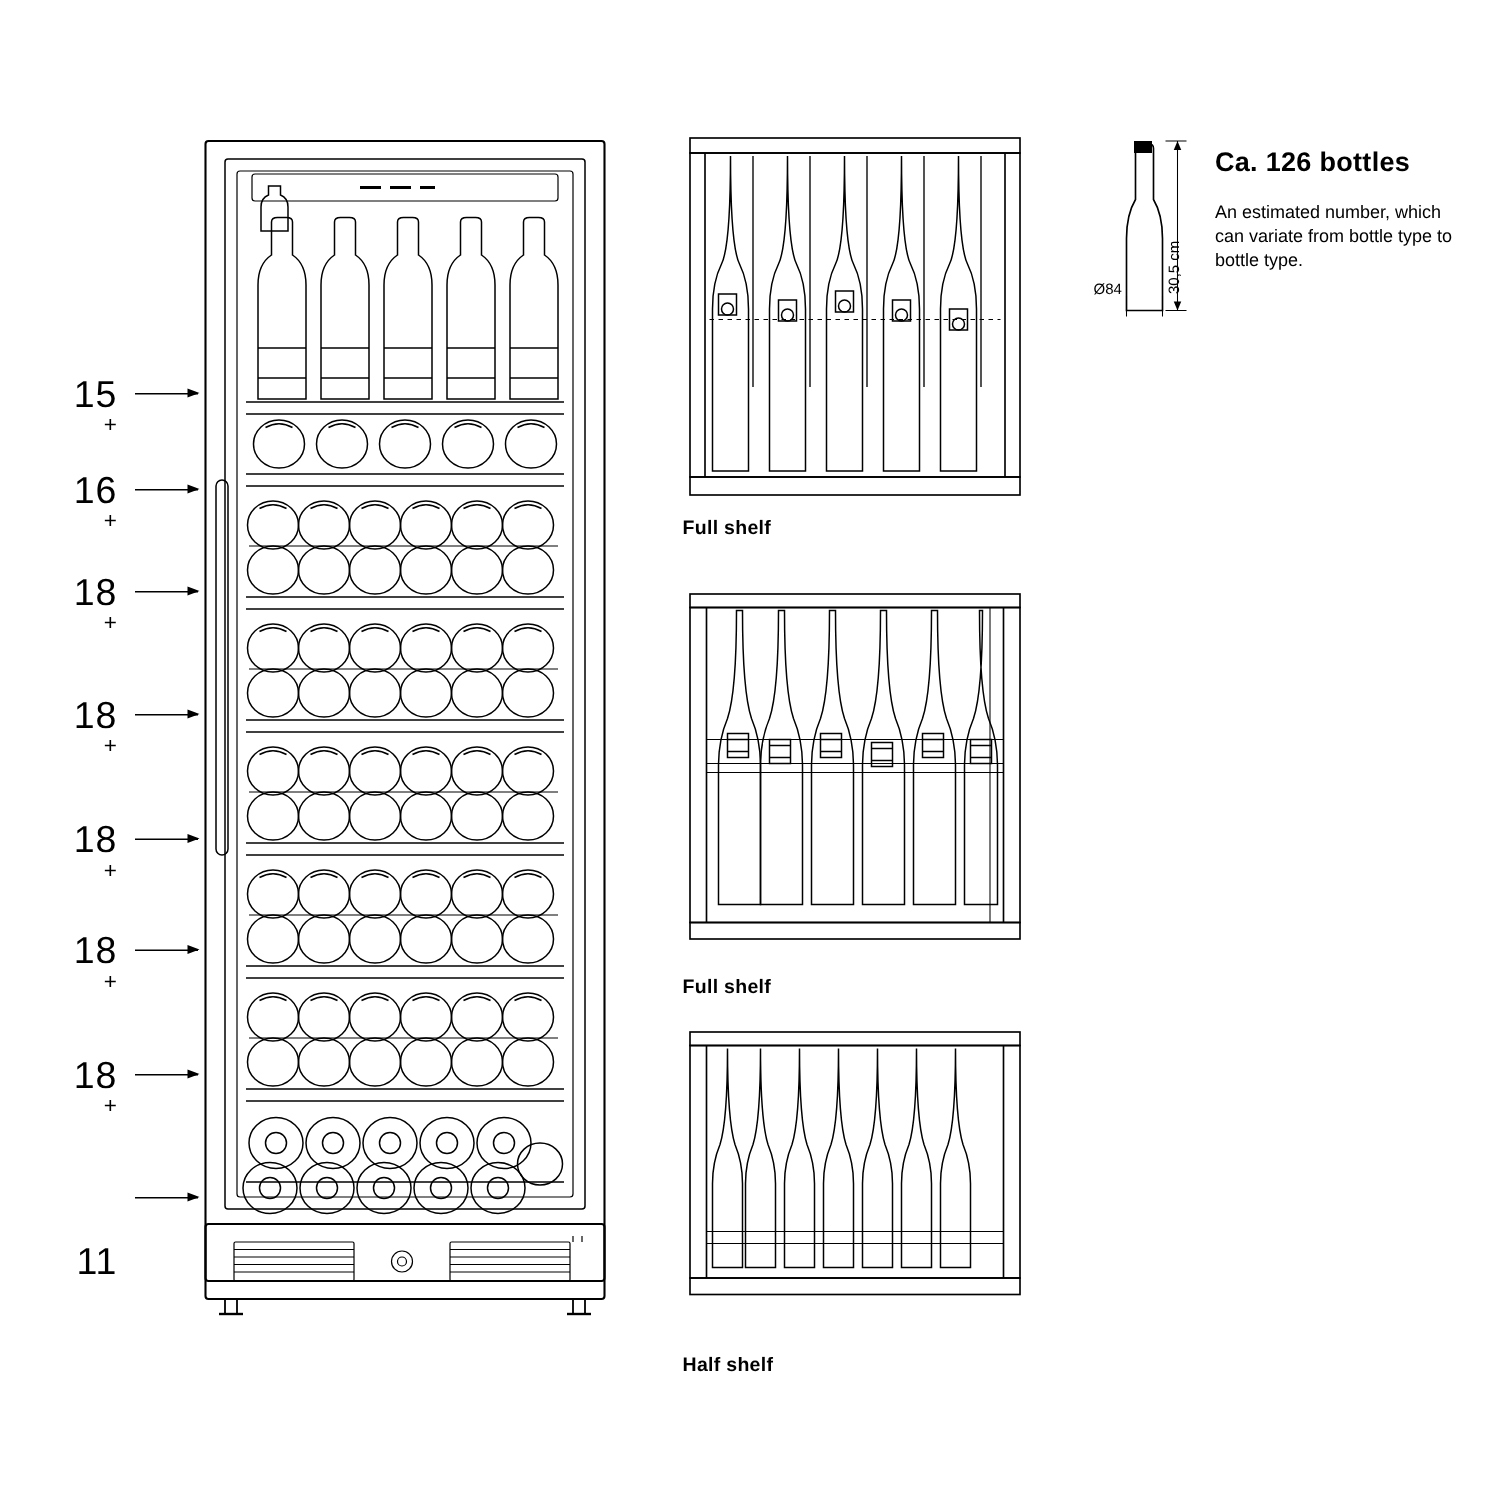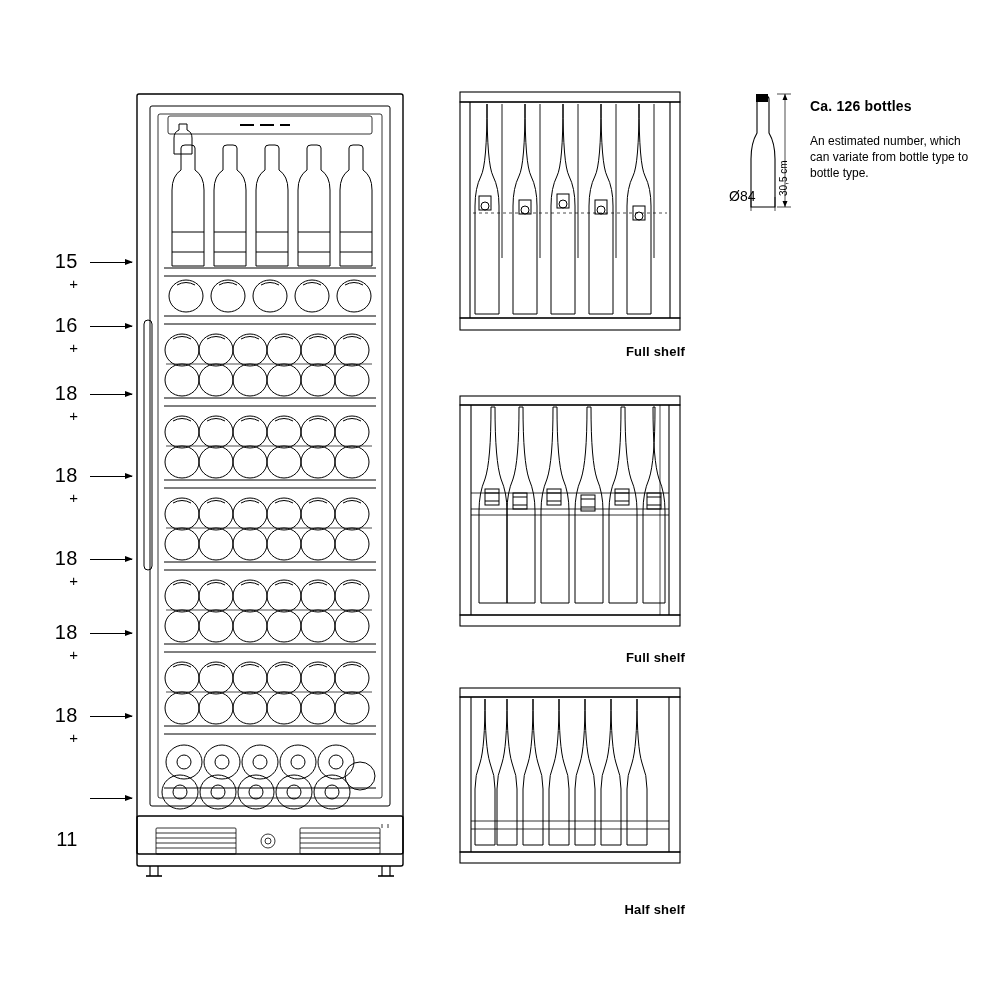--- a/index.html
+++ b/index.html
@@ -10,58 +10,58 @@
     color:#000;
     position:relative;
     overflow:hidden;
   }
   .stage{position:absolute;left:0;top:0;width:1000px;height:1000px;}
   .abs{position:absolute;}
 
   
   .cap-row{position:absolute;display:flex;align-items:center;}
   .cap-num{
-    font-size:20px;font-weight:400;letter-spacing:0.5px;
+    font-size:25px;font-weight:400;letter-spacing:0.5px;
     width:34px;text-align:right;line-height:1;
   }
   .cap-plus{
     position:absolute;left:0;width:34px;text-align:right;
     font-size:15px;line-height:1;
   }
   .arrow{
     position:absolute;height:1px;background:#000;
   }
   .arrow::after{
     content:"";position:absolute;right:-1px;top:-3.5px;
     border-left:8px solid #000;
     border-top:3.5px solid transparent;
     border-bottom:3.5px solid transparent;
   }
 
   
   .caption{
-    position:absolute;font-size:13px;font-weight:bold;text-align:right;
+    position:absolute;font-size:13px;font-weight:bold;text-align:left;
     letter-spacing:0.2px;
   }
 
   
   .info-title{
-    position:absolute;font-size:14px;font-weight:bold;letter-spacing:0.2px;
+    position:absolute;font-size:18px;font-weight:bold;letter-spacing:0.2px;
   }
   .info-body{
     position:absolute;font-size:12px;line-height:16px;width:170px;
   }
   .dim-v{
     position:absolute;font-size:10px;
     transform-origin:left top;
     transform:rotate(-90deg);
     white-space:nowrap;
   }
   .dim-h{
-    position:absolute;font-size:14px;white-space:nowrap;
+    position:absolute;font-size:10px;white-space:nowrap;
   }
   svg{display:block;}
 </style>
 </head>
 <body>
 
 <div class="stage">
 
   <svg class="abs" style="left:120px;top:80px;" width="300" height="820" viewBox="0 0 300 820">
     <g fill="none" stroke="#000" stroke-width="1.4">

